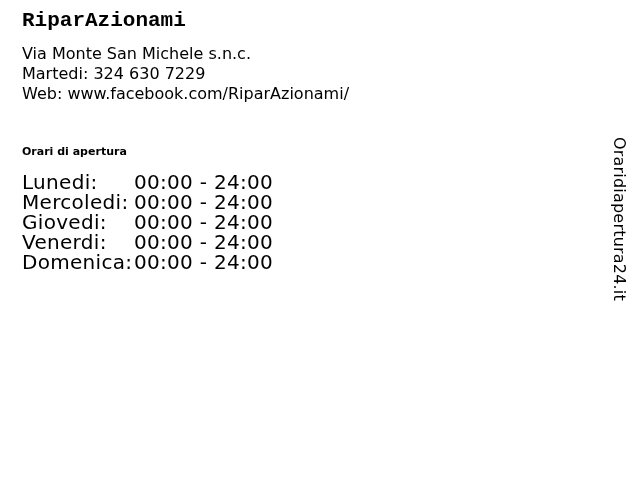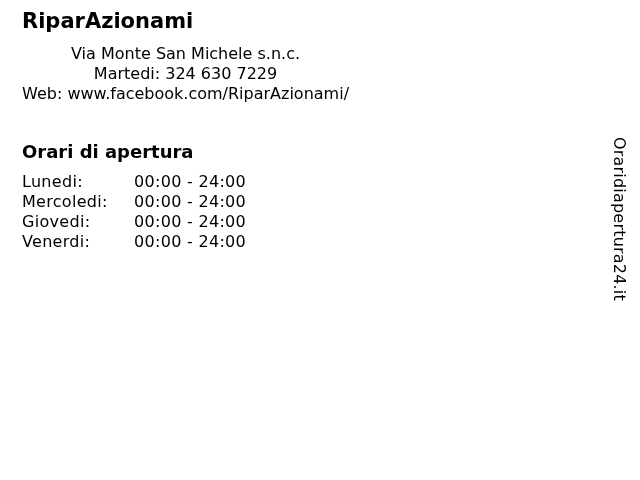--- a/index.html
+++ b/index.html
@@ -16,44 +16,44 @@
     overflow: hidden;
   }
   .business-name {
     position: absolute;
     left: 22px;
     top: 8px;
     font-size: 21px;
     font-weight: bold;
     line-height: 26px;
     white-space: nowrap;
+    font-family: Liberation Mono, monospace;
   }
   .contact-block {
     position: absolute;
     left: 22px;
     top: 44px;
     font-size: 16px;
     line-height: 20px;
     white-space: nowrap;
-    text-align: center;
   }
   .hours-heading {
     position: absolute;
     left: 22px;
     top: 141px;
-    font-size: 18px;
+    font-size: 11px;
     font-weight: bold;
     line-height: 21px;
     white-space: nowrap;
   }
   .hours-table {
     position: absolute;
     left: 22px;
     top: 172px;
-    font-size: 16px;
+    font-size: 20px;
     line-height: 20px;
     letter-spacing: 0.3px;
     white-space: nowrap;
   }
   .hours-row {
     height: 20px;
   }
   .day-label {
     display: inline-block;
     width: 112px;
@@ -88,15 +88,18 @@
   </div>
   <div class="hours-row">
     <span class="day-label">Mercoledi:</span><span class="day-hours">00:00 - 24:00</span>
   </div>
   <div class="hours-row">
     <span class="day-label">Giovedi:</span><span class="day-hours">00:00 - 24:00</span>
   </div>
   <div class="hours-row">
     <span class="day-label">Venerdi:</span><span class="day-hours">00:00 - 24:00</span>
   </div>
+  <div class="hours-row">
+    <span class="day-label">Domenica:</span><span class="day-hours">00:00 - 24:00</span>
+  </div>
 </div>
 
 <div class="watermark">Oraridiapertura24.it</div>
 
 </body></html>

